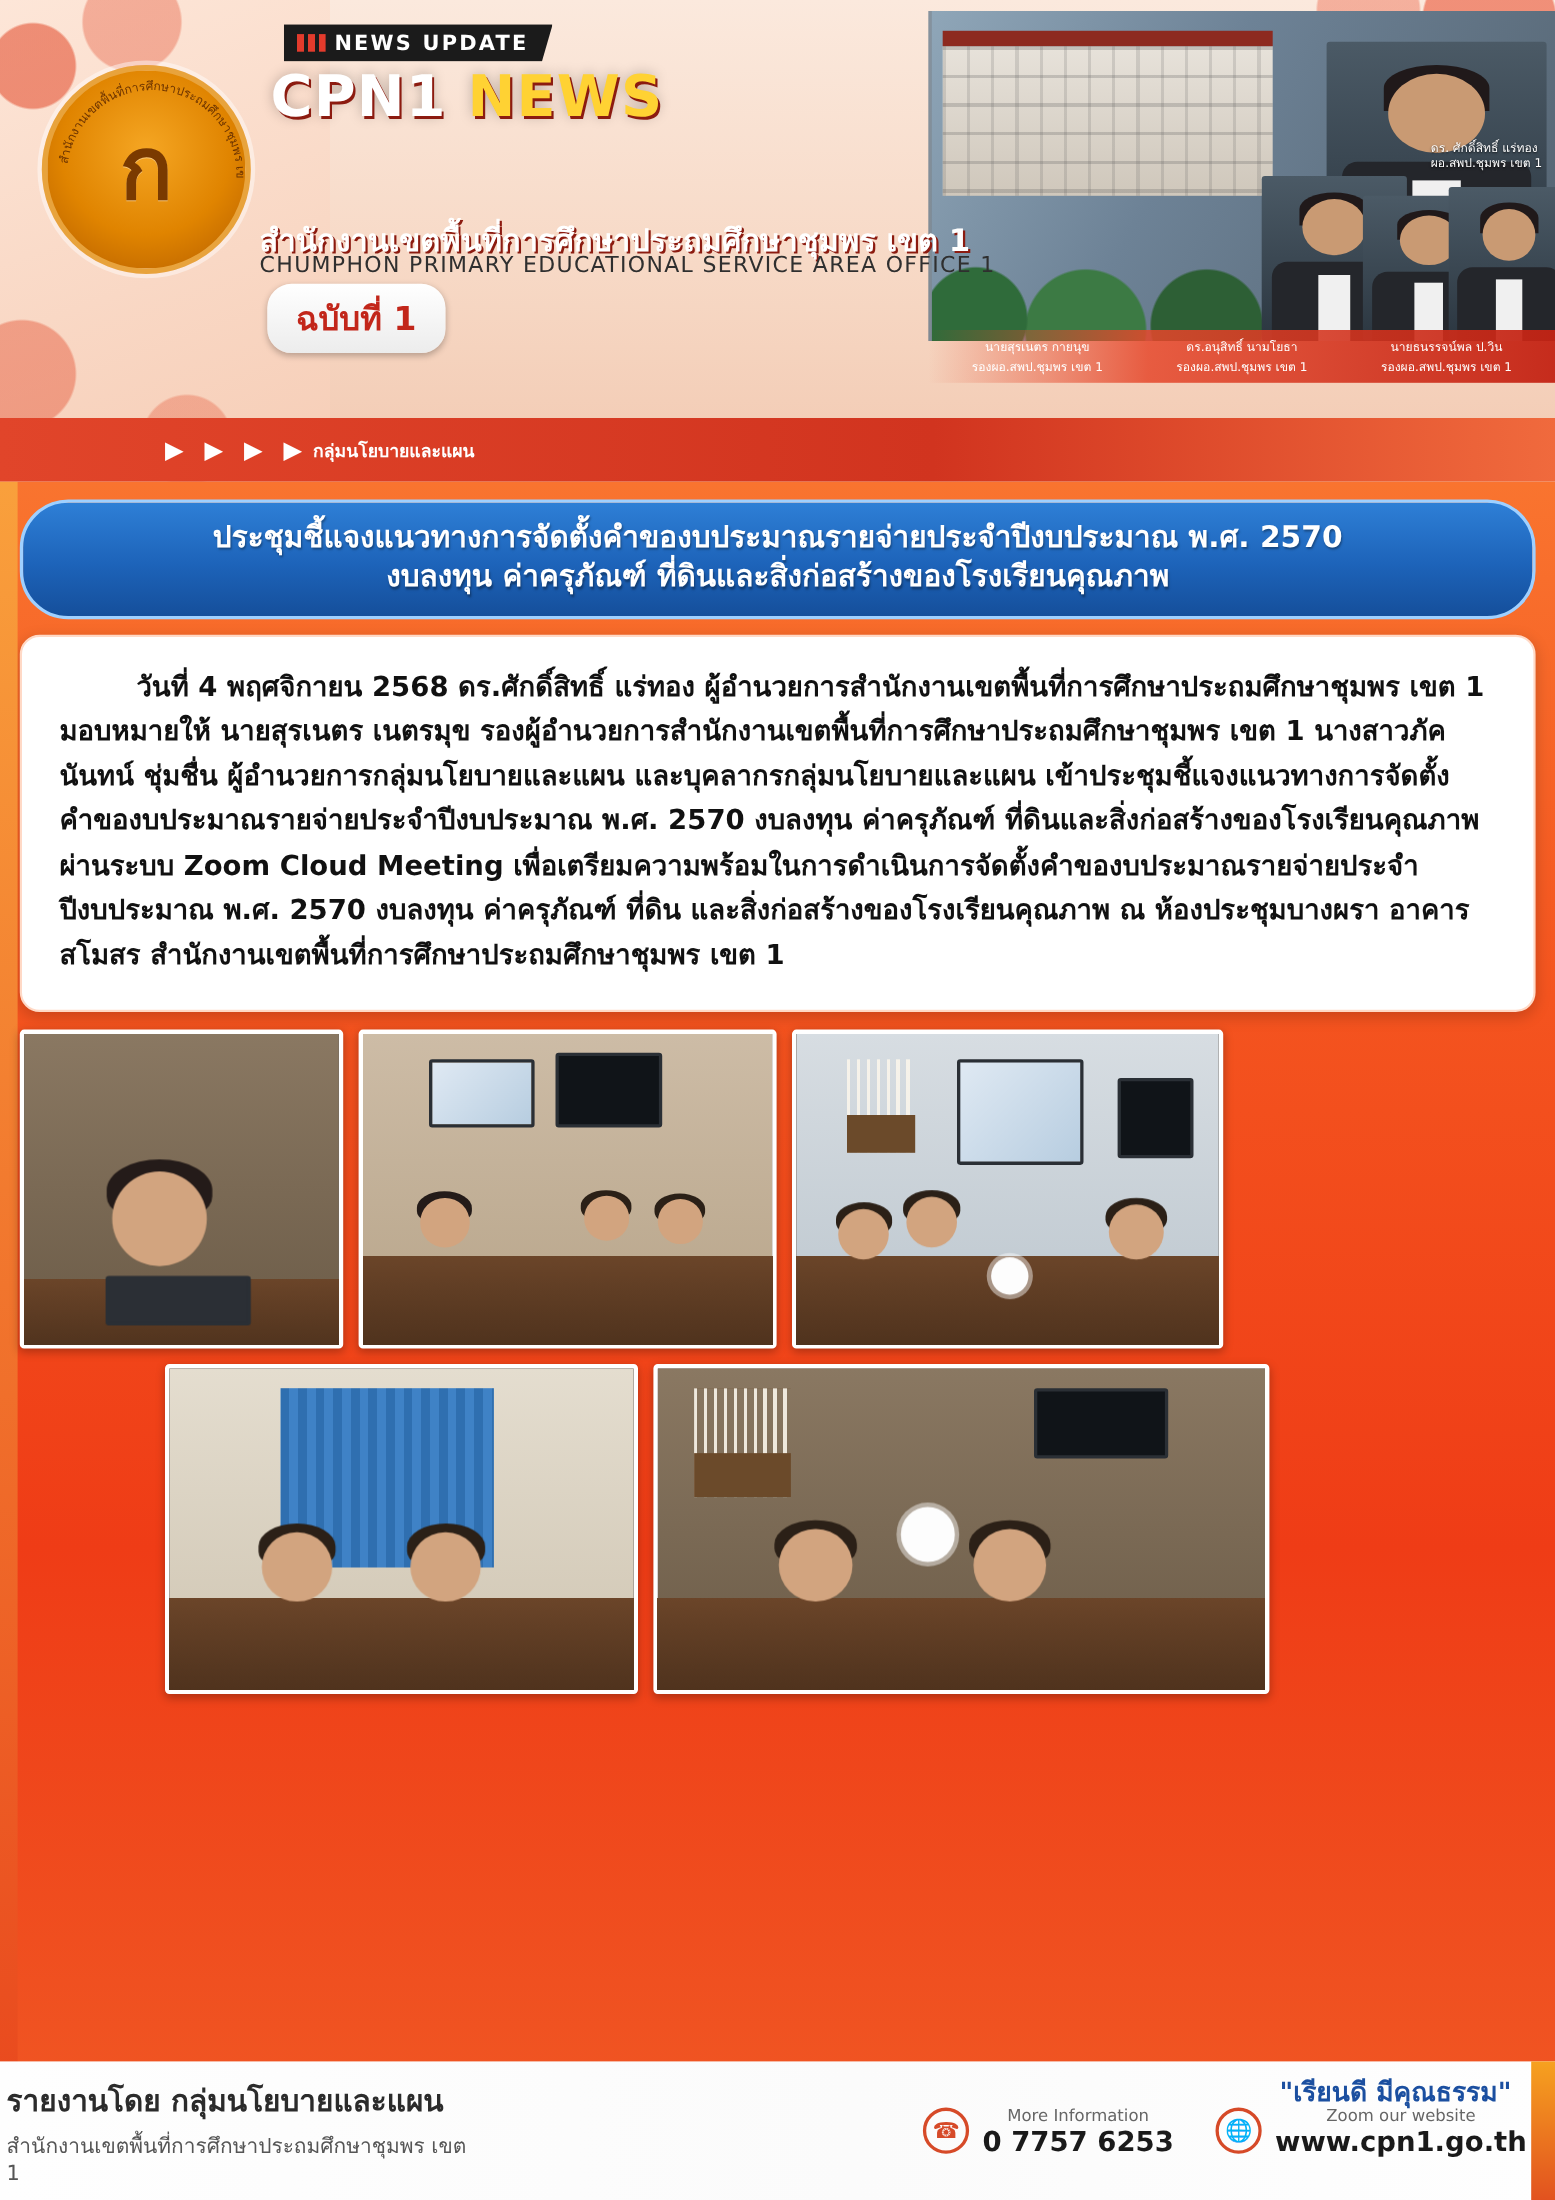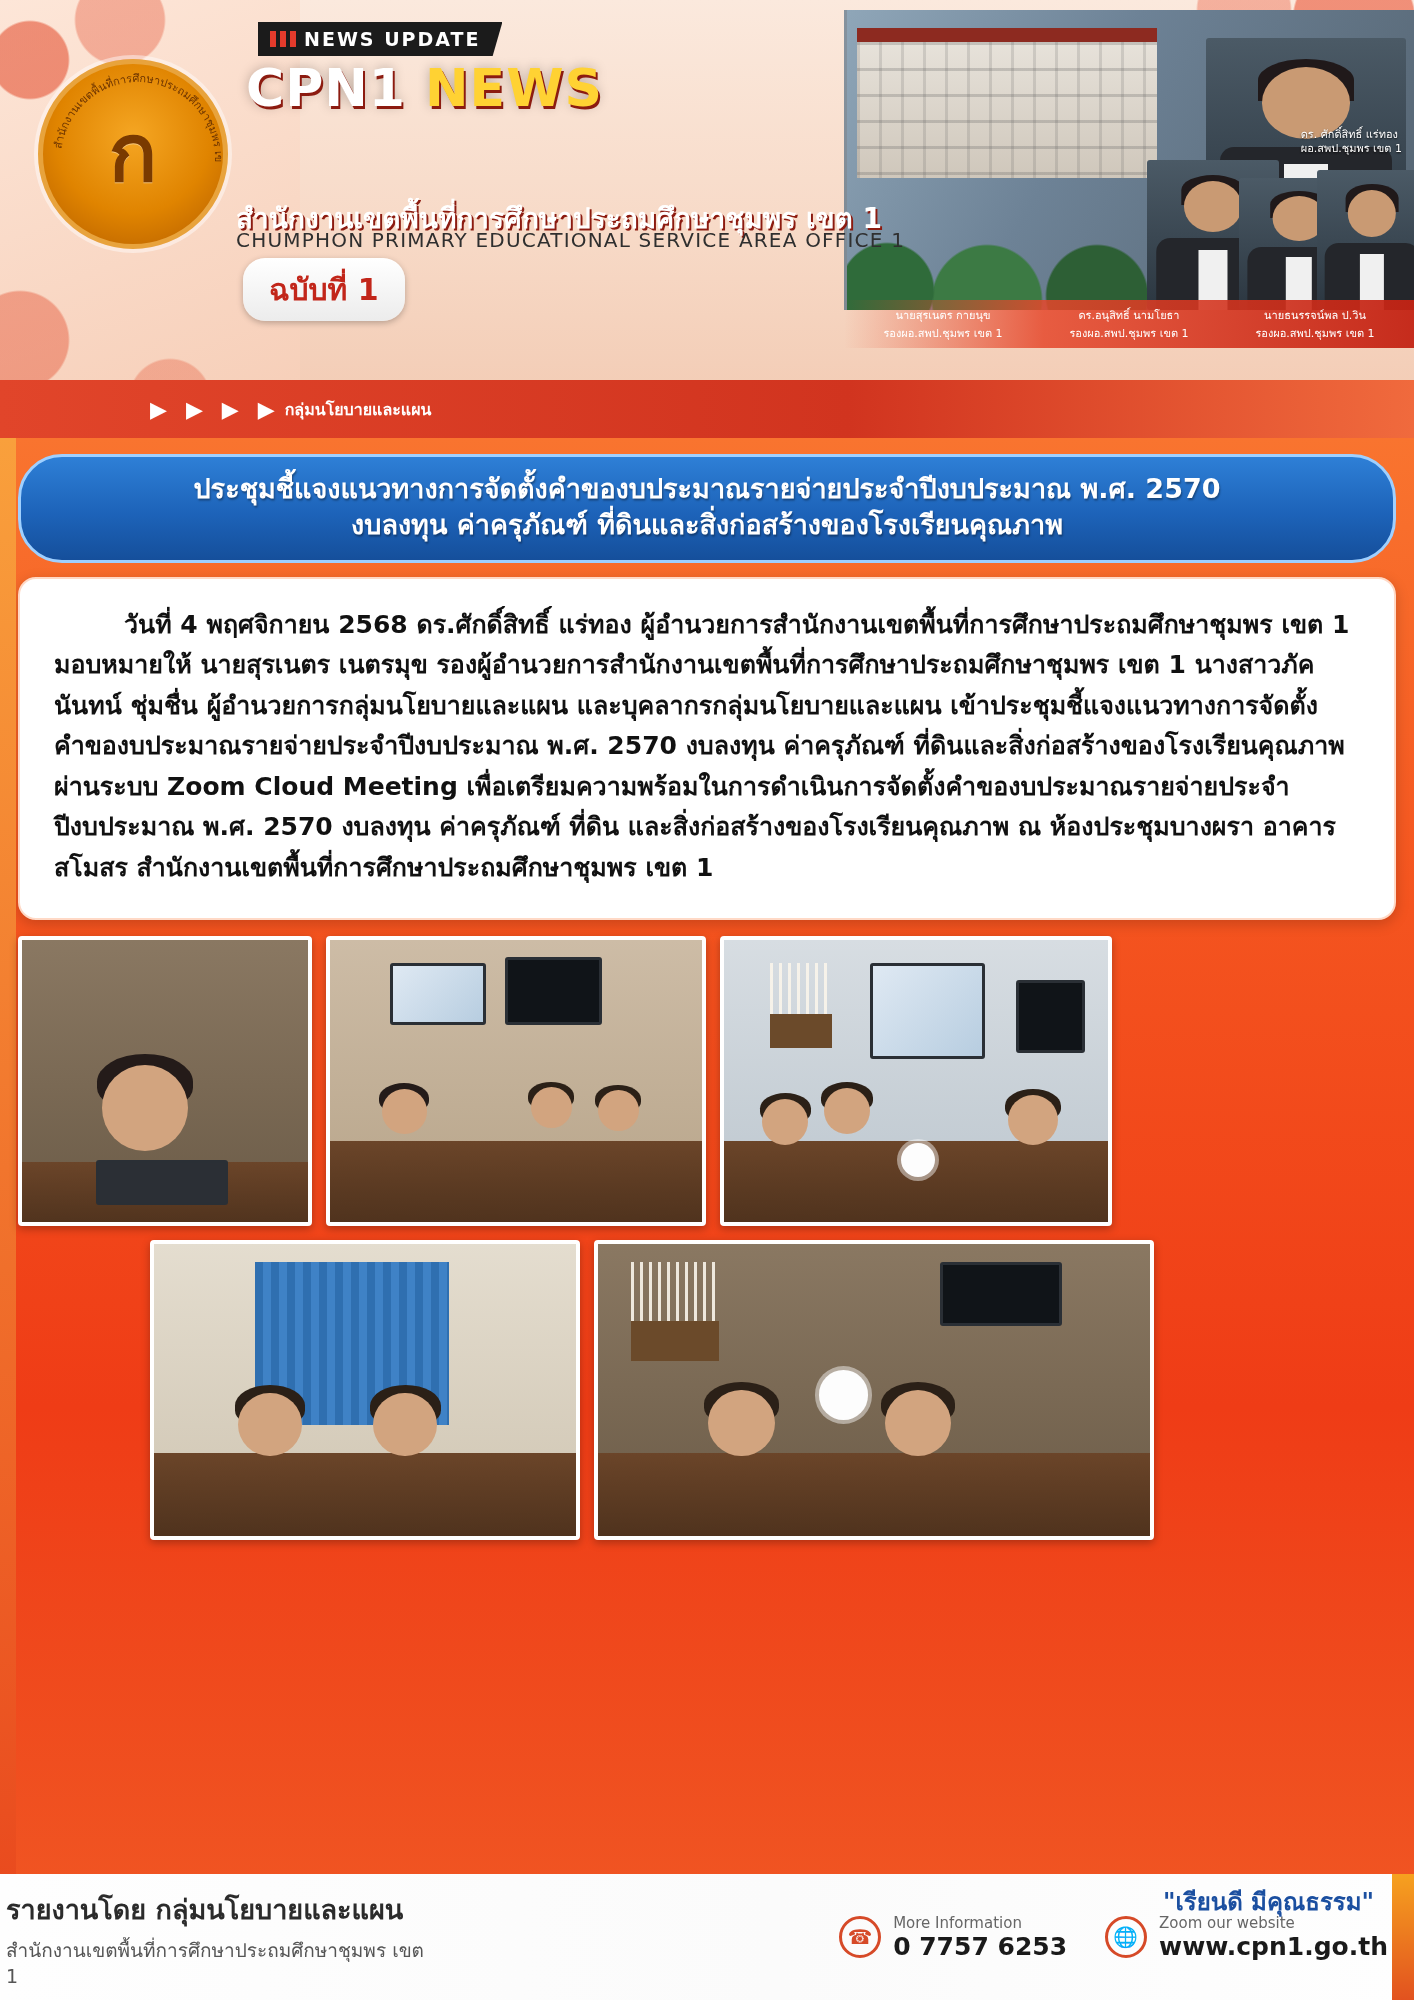--- a/index.html
+++ b/index.html
@@ -281,21 +281,21 @@
   .slogan {
     position: absolute; right: 40px; top: 8px;
     font-size: 24px; font-weight: bold; color: #1b4fa0;
   }
   .contact-item { display:flex; align-items:center; gap: 12px; }
   .circle-icon {
     width: 42px; height: 42px; border-radius: 50%;
     border: 3px solid #d64a28; color: #d64a28;
     display:flex; align-items:center; justify-content:center; font-size: 20px;
   }
-  .ci-label { font-size: 15px; color: #666; }
+  .ci-label { font-size: 15px; color: #666; text-align: center; }
   .ci-value { font-size: 25px; font-weight: bold; color: #1a1a1a; }
   .footer-side-bar {
     position:absolute; right:0; top:0; width: 22px; height: 126px;
     background: linear-gradient(180deg,#f6a11f,#e2521f);
   }
   .left-edge-stripe {
     position:absolute; left:0; top:0; width: 16px; height: 100%;
     background: linear-gradient(180deg,#f9a03c,#e8441c);
   }
 </style>

